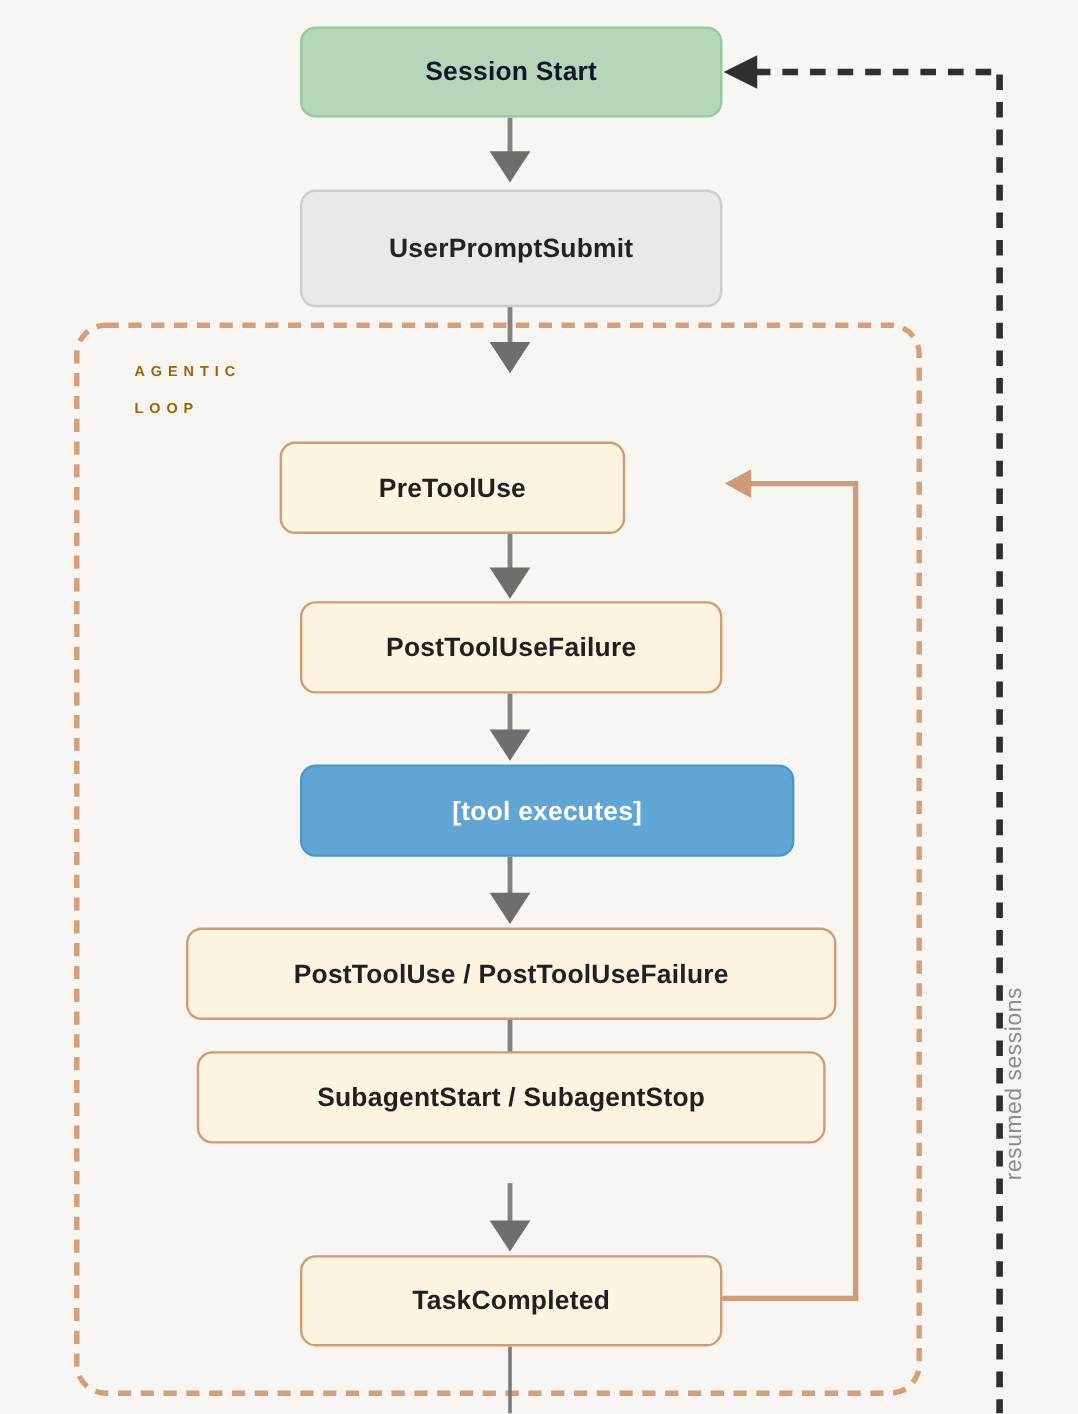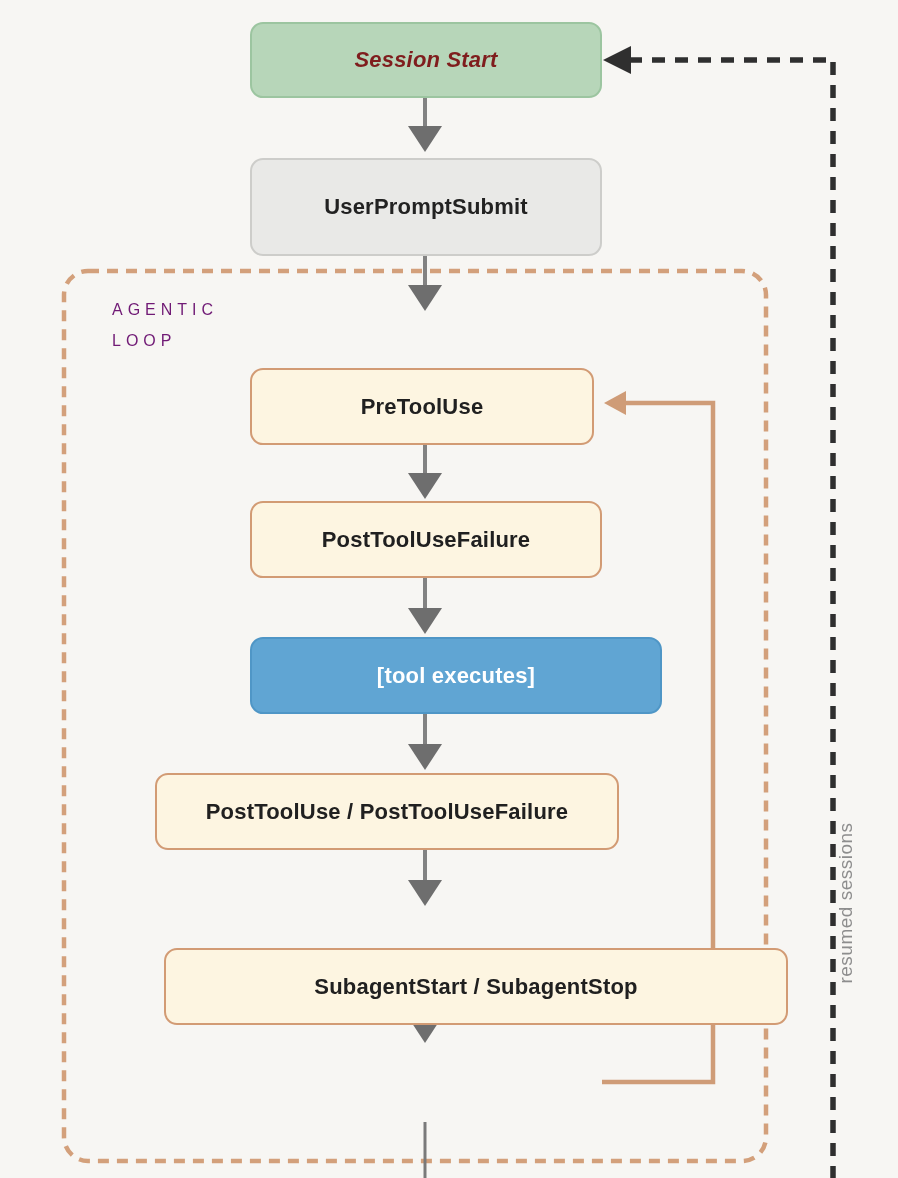--- a/index.html
+++ b/index.html
@@ -19,29 +19,29 @@
   .node{
     position:absolute;
     box-sizing:border-box;
     display:flex;align-items:center;justify-content:center;
     border-radius:13px;
     font-weight:bold;
     font-size:22px;
     letter-spacing:.2px;
     border:2px solid transparent;
   }
-  .node-green{background:#b7d6b9;border-color:#9cc5a0;color:#7f1d1d;font-style:italic;}
+  .node-green{background:#b7d6b9;border-color:#9cc5a0;color:#0f172a;}
   .node-gray{background:#e9e9e7;border-color:#cdcdca;color:#222222;}
   .node-cream{background:#fdf5e1;border-color:#d29b74;color:#202020;}
   .node-blue{background:#60a5d3;border-color:#4f96c6;color:#ffffff;}
   .agentic-label{
     position:absolute;left:112px;top:294px;
-    color:#701a75;
-    font-weight:normal;
-    font-size:16px;
+    color:#a16207;
+    font-weight:bold;
+    font-size:12px;
     letter-spacing:5px;
     line-height:31px;
   }
   .resumed-label{
     position:absolute;
     left:746px;top:892px;
     width:200px;height:22px;
     transform:rotate(-90deg);
     color:#8d8d8d;
     font-size:19px;
@@ -98,40 +98,43 @@
   </svg>
 
   <div class="node node-green" style="left:250px;top:22px;width:352px;height:76px">
     <span>Session Start</span>
   </div>
 
   <div class="node node-gray" style="left:250px;top:158px;width:352px;height:98px">
     <span>UserPromptSubmit</span>
   </div>
 
-  <div class="node node-cream" style="left:250px;top:368px;width:344px;height:77px">
+  <div class="node node-cream" style="left:233px;top:368px;width:288px;height:77px">
     <span>PreToolUse</span>
   </div>
 
   <div class="node node-cream" style="left:250px;top:501px;width:352px;height:77px">
     <span>PostToolUseFailure</span>
   </div>
 
   <div class="node node-blue" style="left:250px;top:637px;width:412px;height:77px">
     <span>[tool executes]</span>
   </div>
 
-  <div class="node node-cream" style="left:155px;top:773px;width:464px;height:77px">
+  <div class="node node-cream" style="left:155px;top:773px;width:542px;height:77px">
     <span>PostToolUse / PostToolUseFailure</span>
   </div>
 
-  <div class="node node-cream" style="left:164px;top:948px;width:624px;height:77px">
+  <div class="node node-cream" style="left:164px;top:876px;width:524px;height:77px">
     <span>SubagentStart / SubagentStop</span>
   </div>
 
+  <div class="node node-cream" style="left:250px;top:1046px;width:352px;height:76px">
+    <span>TaskCompleted</span>
+  </div>
 
   <div class="agentic-label">
     <div>AGENTIC</div>
     <div>LOOP</div>
   </div>
 
   <div class="resumed-label">resumed sessions</div>
 
 </div>
 

